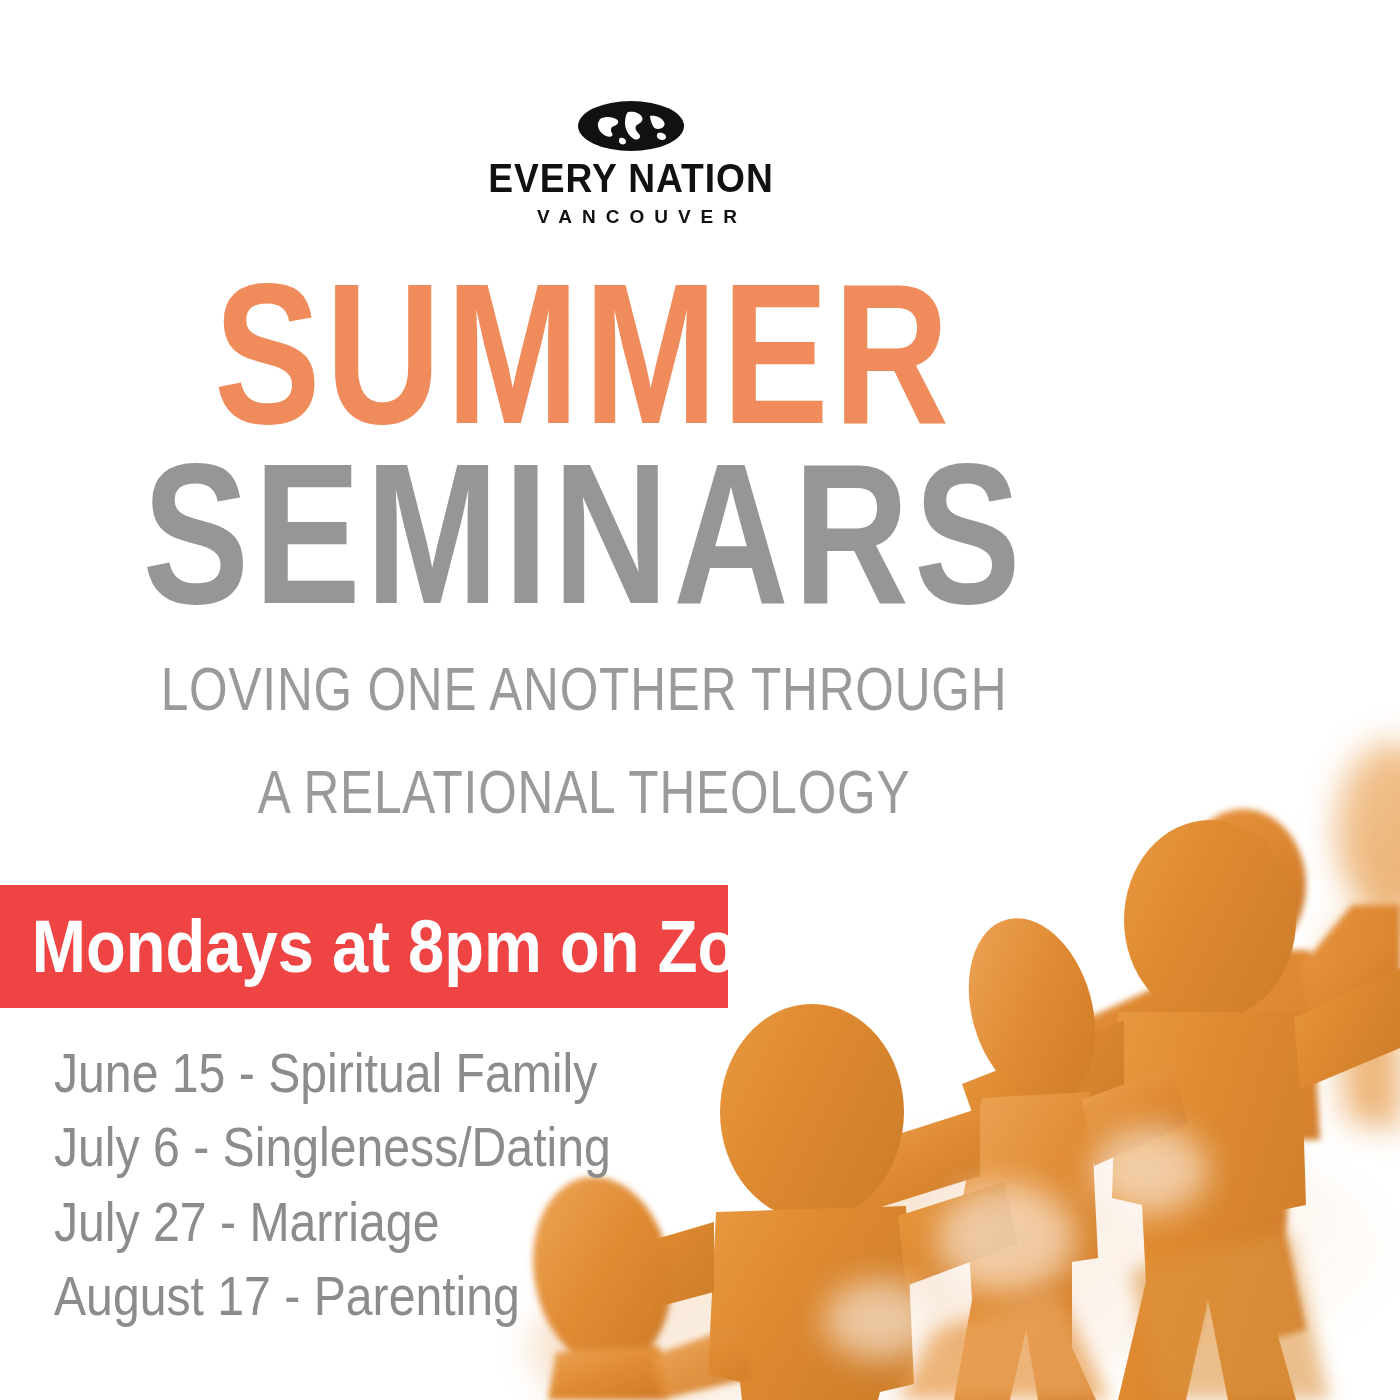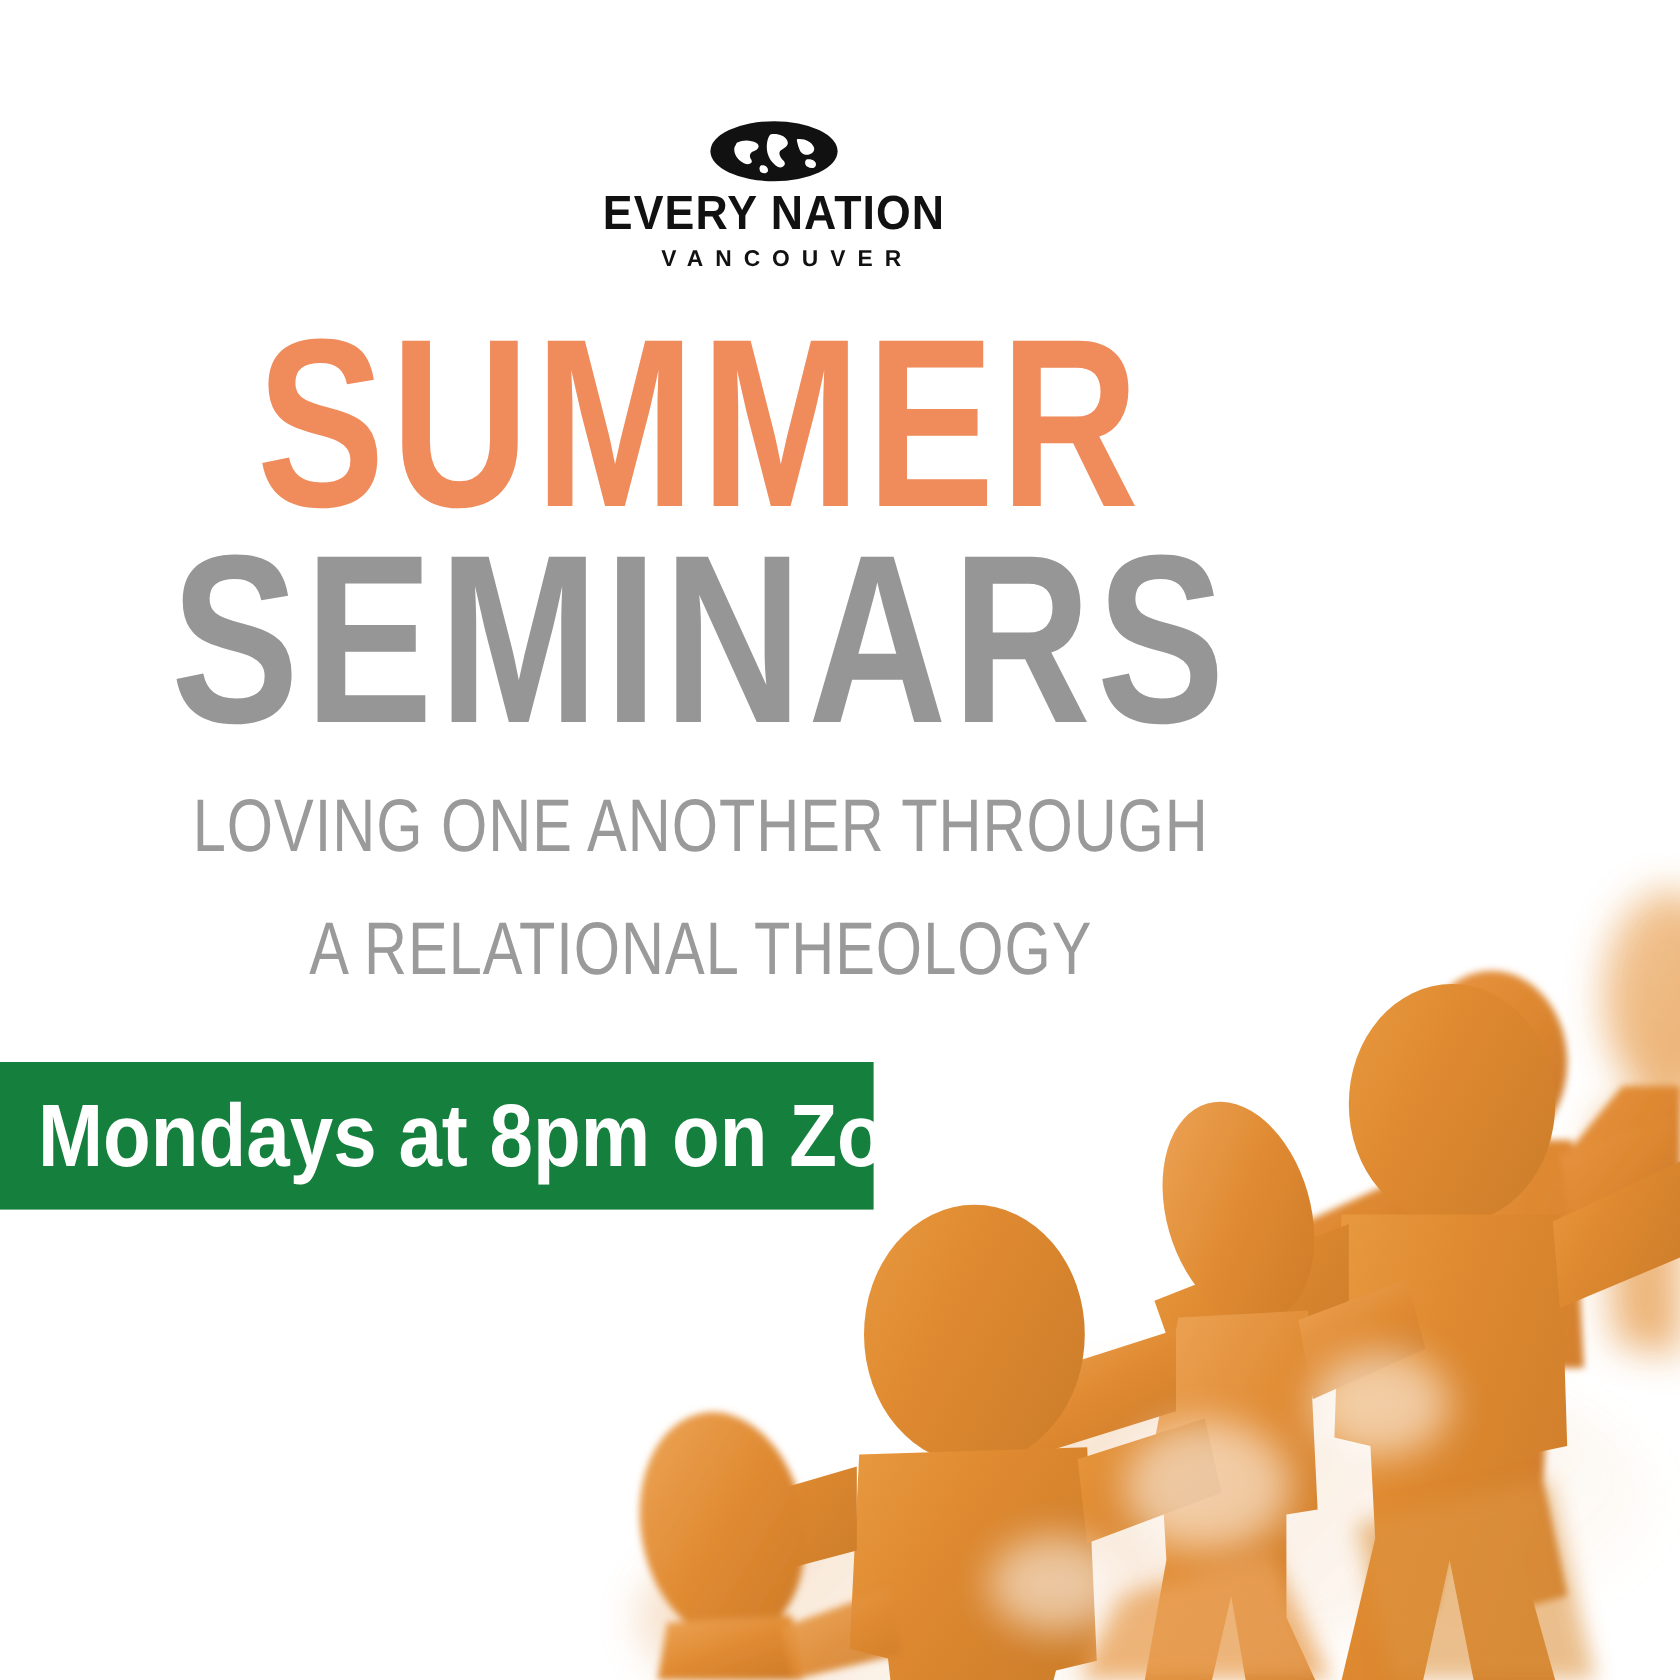--- a/index.html
+++ b/index.html
@@ -14,21 +14,21 @@
     height: 1400px;
     background: #ffffff;
     overflow: hidden;
     font-family: "Liberation Sans", sans-serif;
   }
 
   
   .logo-block {
     position: absolute;
     top: 100px;
-    left: 15px;
+    left: 1px;
     width: 1260px;
     text-align: center;
     z-index: 40;
   }
   .globe-icon {
     display: block;
     margin: 0 auto 6px auto;
     width: 110px;
     height: 52px;
   }
@@ -100,21 +100,21 @@
     white-space: nowrap;
   }
 
   
   .time-banner {
     position: absolute;
     top: 885px;
     left: 0;
     width: 728px;
     height: 123px;
-    background: #15803d;
+    background: #ef4444;
     display: flex;
     align-items: center;
     z-index: 45;
   }
   .time-banner-text {
     font-family: "Liberation Sans", sans-serif;
     font-weight: bold;
     font-size: 74px;
     line-height: 1;
     color: #ffffff;
@@ -375,14 +375,20 @@
     <span class="title-main">SUMMER</span>
     <span class="title-sub">SEMINARS</span>
     <span class="tagline">LOVING ONE ANOTHER THROUGH</span>
     <span class="tagline">A RELATIONAL THEOLOGY</span>
   </div>
 
   <div class="time-banner">
     <span class="time-banner-text">Mondays at 8pm on Zoom</span>
   </div>
 
+  <div class="schedule">
+    <div class="schedule-row">June 15 - Spiritual Family</div>
+    <div class="schedule-row">July 6 - Singleness/Dating</div>
+    <div class="schedule-row">July 27 - Marriage</div>
+    <div class="schedule-row">August 17 - Parenting</div>
+  </div>
 
 </div>
 
 </body></html>

